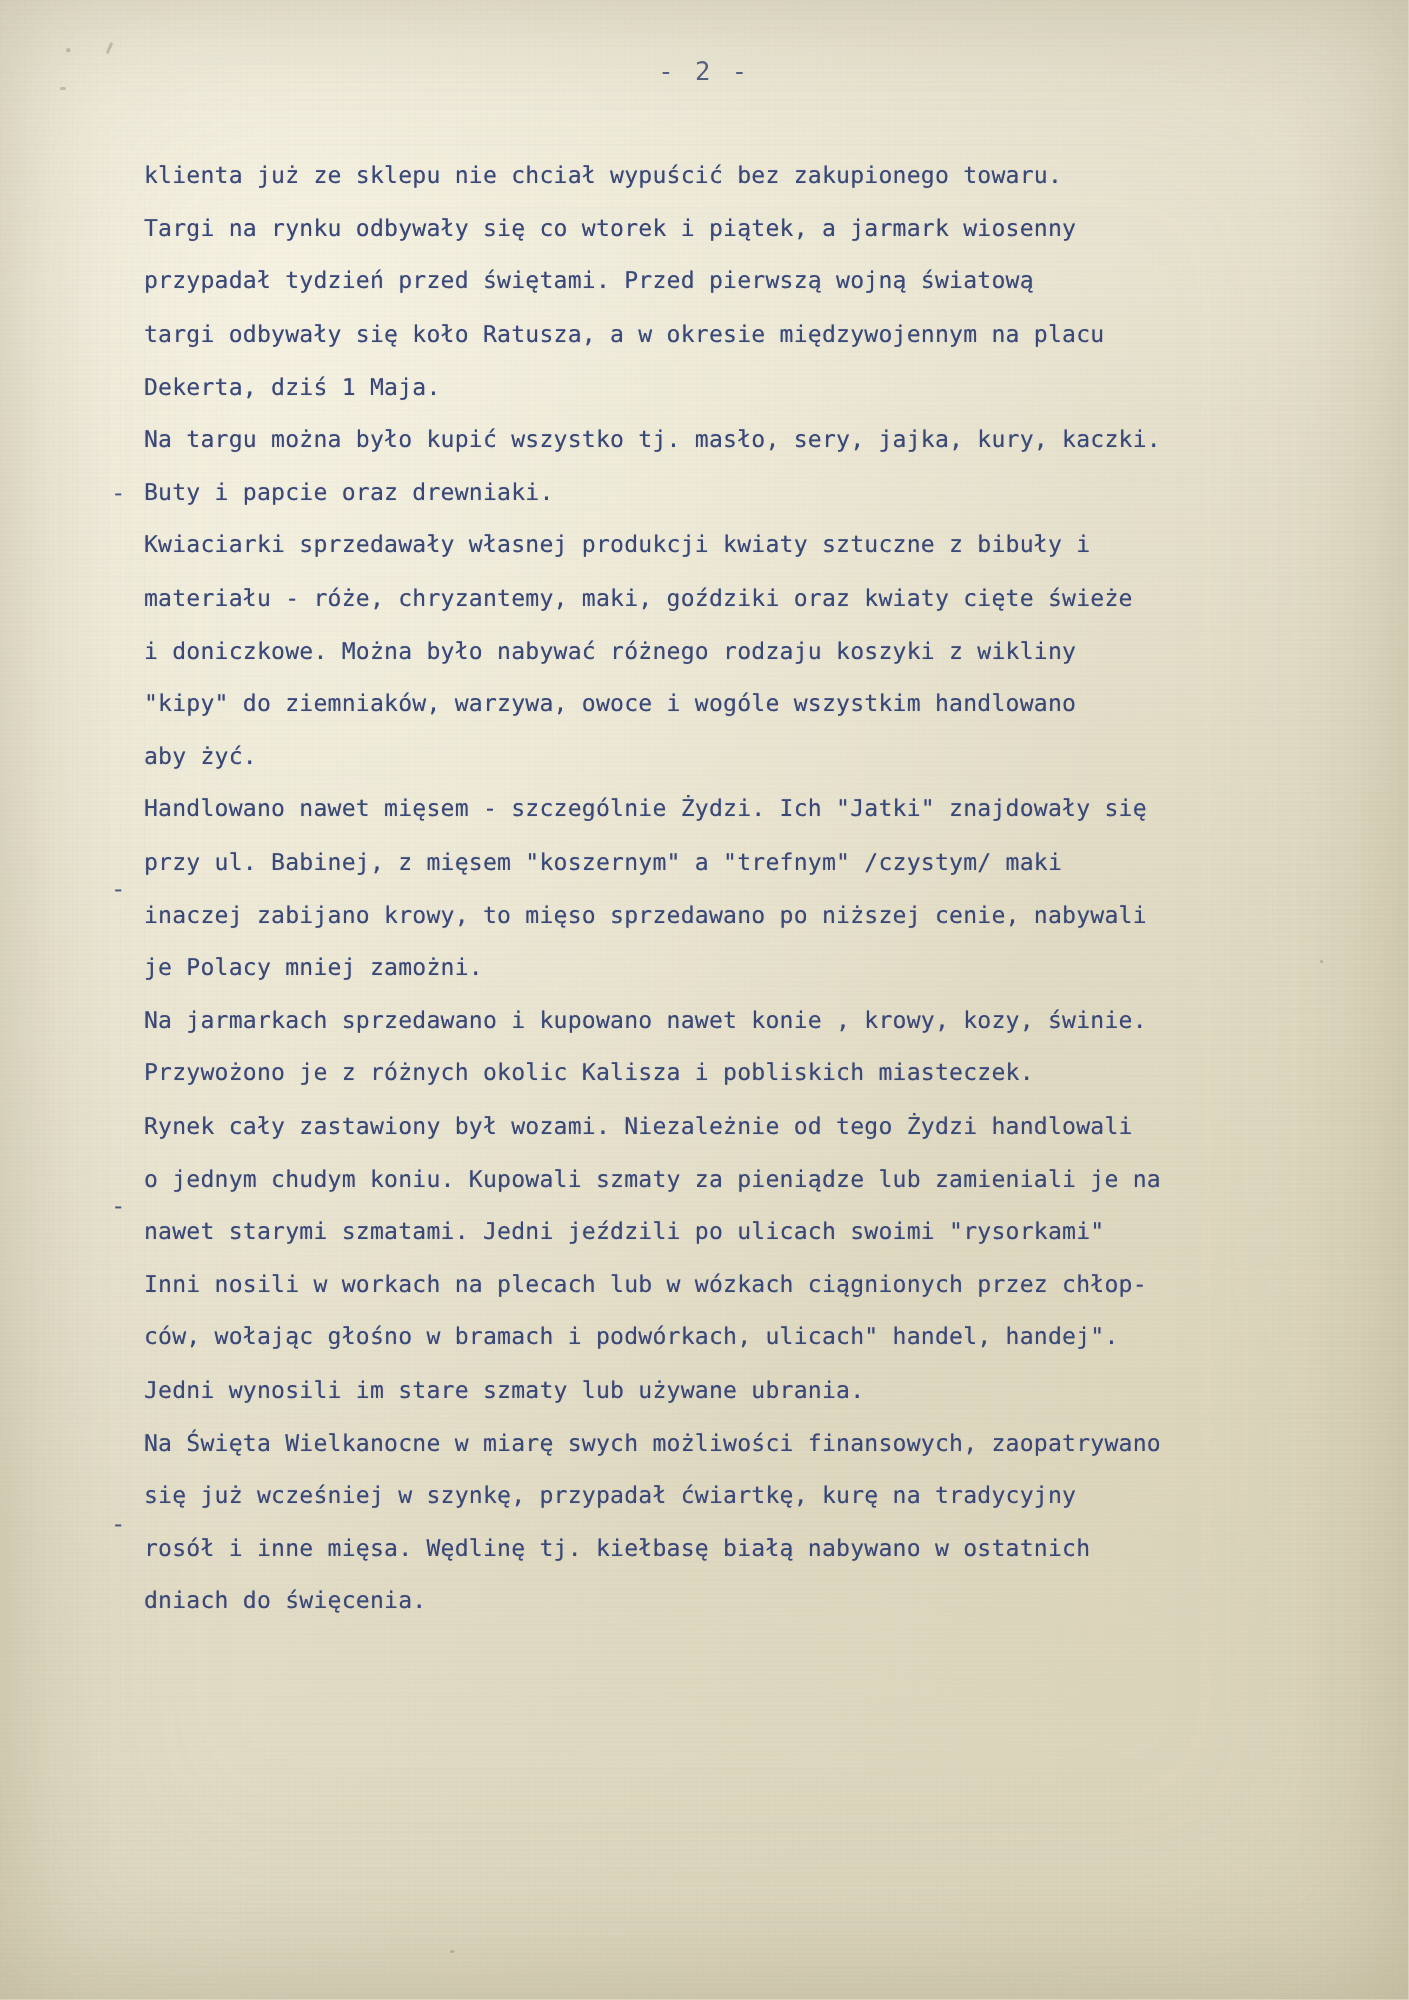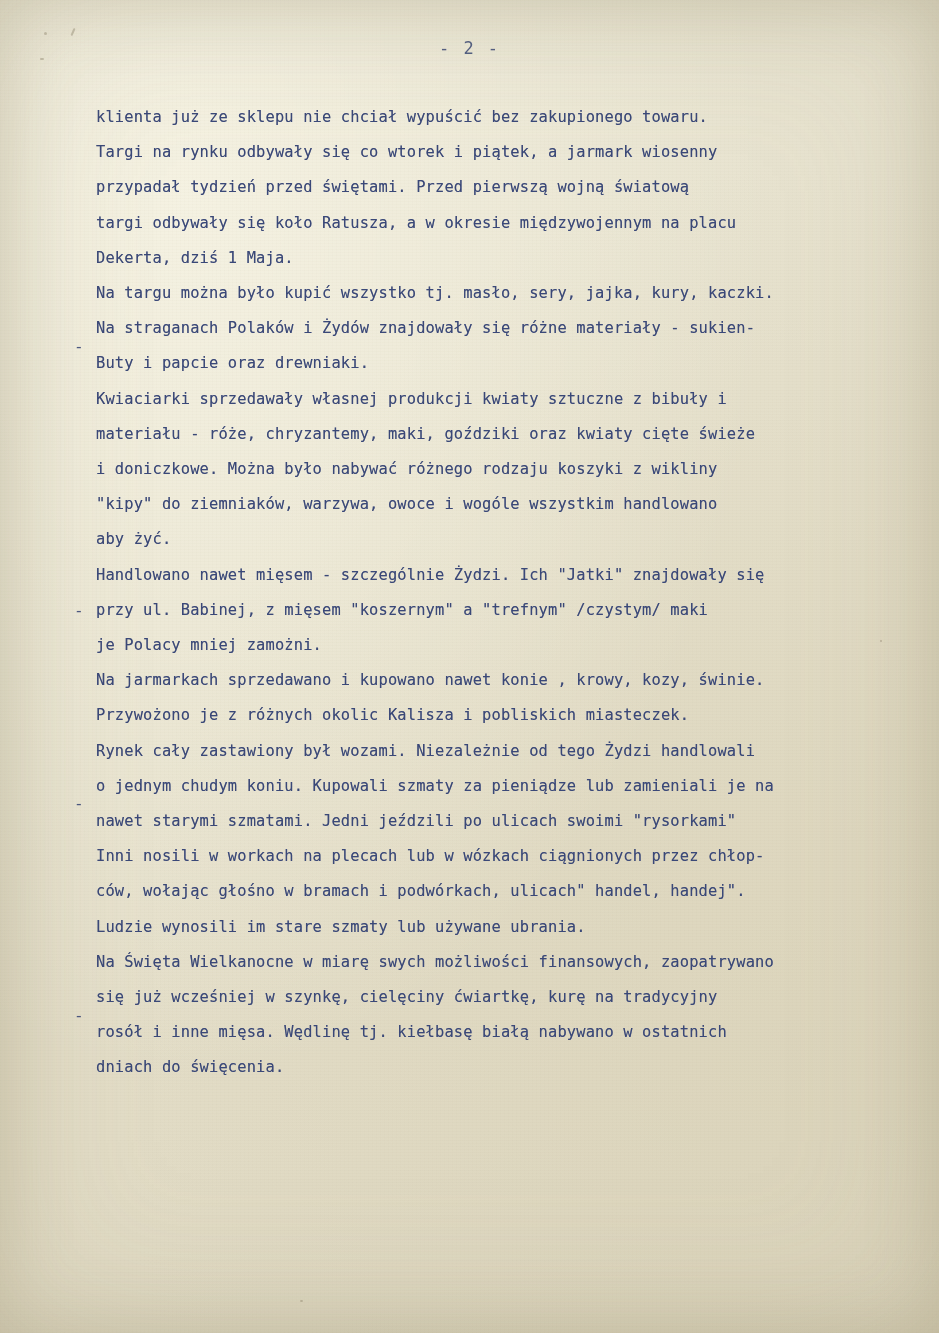--- a/index.html
+++ b/index.html
@@ -114,58 +114,58 @@
     </div>
 
     <div class="para">
       <div class="bullet">-</div>
       <div class="lines">
         <div class="line">Targi na rynku odbywały się co wtorek i piątek, a jarmark wiosenny</div>
         <div class="line">przypadał tydzień przed świętami. Przed pierwszą wojną światową</div>
         <div class="line">targi odbywały się koło Ratusza, a w okresie międzywojennym na placu</div>
         <div class="line">Dekerta, dziś 1 Maja.</div>
         <div class="line">Na targu można było kupić wszystko tj. masło, sery, jajka, kury, kaczki.</div>
-        <div class="line">Na straganach Polaków i Żydów znajdowały się różne materiały - sukien-</div>
         <div class="line">Buty i papcie oraz drewniaki.</div>
         <div class="line">Kwiaciarki sprzedawały własnej produkcji kwiaty sztuczne z bibuły i</div>
         <div class="line">materiału - róże, chryzantemy, maki, goździki oraz kwiaty cięte świeże</div>
         <div class="line">i doniczkowe. Można było nabywać różnego rodzaju koszyki z wikliny</div>
         <div class="line">"kipy" do ziemniaków, warzywa, owoce i wogóle wszystkim handlowano</div>
         <div class="line">aby żyć.</div>
       </div>
     </div>
 
     <div class="para">
       <div class="bullet">-</div>
       <div class="lines">
         <div class="line">Handlowano nawet mięsem - szczególnie Żydzi. Ich "Jatki" znajdowały się</div>
         <div class="line">przy ul. Babinej, z mięsem "koszernym" a "trefnym" /czystym/ maki</div>
+        <div class="line">inaczej zabijano krowy, to mięso sprzedawano po niższej cenie, nabywali</div>
         <div class="line">je Polacy mniej zamożni.</div>
       </div>
     </div>
 
     <div class="para">
       <div class="bullet">-</div>
       <div class="lines">
         <div class="line">Na jarmarkach sprzedawano i kupowano nawet konie , krowy, kozy, świnie.</div>
         <div class="line">Przywożono je z różnych okolic Kalisza i pobliskich miasteczek.</div>
         <div class="line">Rynek cały zastawiony był wozami. Niezależnie od tego Żydzi handlowali</div>
         <div class="line">o jednym chudym koniu. Kupowali szmaty za pieniądze lub zamieniali je na</div>
         <div class="line">nawet starymi szmatami. Jedni jeździli po ulicach swoimi "rysorkami"</div>
         <div class="line">Inni nosili w workach na plecach lub w wózkach ciągnionych przez chłop-</div>
         <div class="line">ców, wołając głośno w bramach i podwórkach, ulicach" handel, handej".</div>
-        <div class="line">Ludzie wynosili im stare szmaty lub używane ubrania.</div>
+        <div class="line">Jedni wynosili im stare szmaty lub używane ubrania.</div>
       </div>
     </div>
 
     <div class="para">
       <div class="bullet">-</div>
       <div class="lines">
         <div class="line">Na Święta Wielkanocne w miarę swych możliwości finansowych, zaopatrywano</div>
-        <div class="line">się już wcześniej w szynkę, cielęciny ćwiartkę, kurę na tradycyjny</div>
+        <div class="line">się już wcześniej w szynkę, przypadał ćwiartkę, kurę na tradycyjny</div>
         <div class="line">rosół i inne mięsa. Wędlinę tj. kiełbasę białą nabywano w ostatnich</div>
         <div class="line">dniach do święcenia.</div>
       </div>
     </div>
 
   </div>
 
   <div class="edge-shade"></div>
 </div>
 

